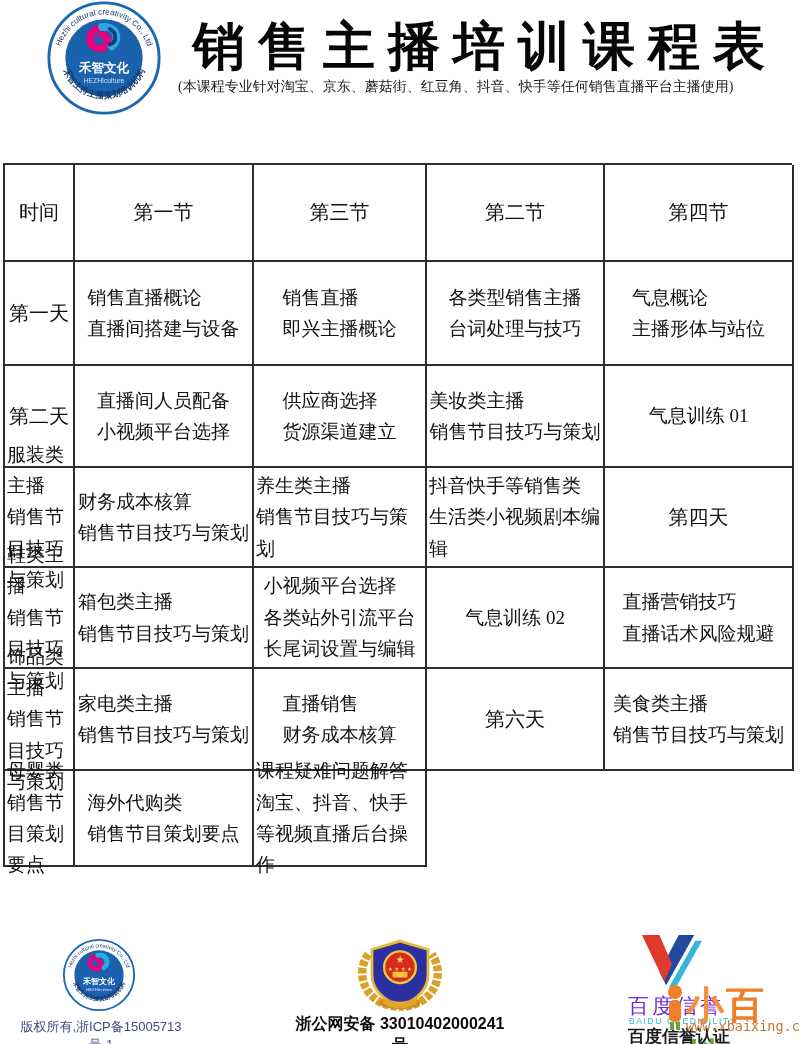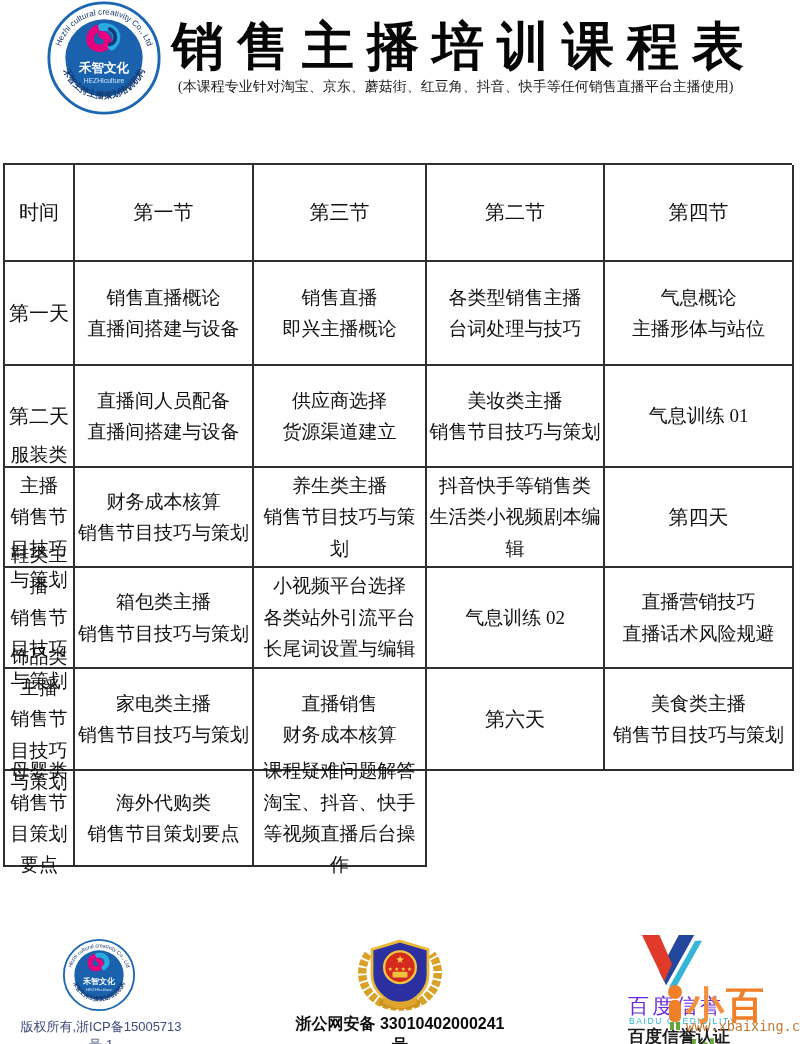--- a/index.html
+++ b/index.html
@@ -1,33 +1,33 @@
 <!DOCTYPE html>
 <html><head>
 <meta charset="utf-8">
 <style>
   html,body{margin:0;padding:0;background:#ffffff;}
   #page{position:relative;width:800px;height:1044px;background:#ffffff;overflow:hidden;
         font-family:"Liberation Serif","DejaVu Serif",serif;color:#111;}
 
   
   .logo-top{position:absolute;left:46px;top:0px;width:116px;height:116px;}
-  .page-title{position:absolute;left:172px;top:12px;width:606px;text-align:left;
+  .page-title{position:absolute;left:172px;top:12px;width:606px;text-align:right;
               font-size:52px;font-weight:bold;letter-spacing:13px;white-space:nowrap;color:#060606;}
   .page-subtitle{position:absolute;left:178px;top:78px;width:600px;text-align:left;
               font-size:14px;white-space:nowrap;color:#1b1b1b;}
 
   
   .course-table{position:absolute;left:3px;top:163px;width:789px;
       display:grid;
       grid-template-columns:70px 179px 173px 178px 189px;
       grid-template-rows:97px 104px 102px 100px 101px 102px 96px;
       border-top:2px solid #2e2e2e;border-left:2px solid #2e2e2e;box-sizing:border-box;}
   .course-table .cell{border-right:2px solid #2e2e2e;border-bottom:2px solid #2e2e2e;
-      display:flex;align-items:center;justify-content:center;text-align:center;
+      display:flex;align-items:center;justify-content:center;
       white-space:pre-line;font-size:19px;line-height:1.65;box-sizing:border-box;padding:2px;}
   .course-table .head, .course-table .day{font-size:20px;}
 
   
   .logo-bottom{position:absolute;left:62px;top:938px;width:74px;height:74px;}
   .copyright{position:absolute;left:16px;top:1018px;width:170px;text-align:center;
              font-size:13px;color:#3f4a7e;font-family:"Liberation Sans","DejaVu Sans",sans-serif;}
   .police-badge{position:absolute;left:352px;top:928px;width:96px;height:84px;}
   .security-record{position:absolute;left:290px;top:1014px;width:220px;text-align:center;
              font-size:16px;font-weight:bold;color:#0c0c0c;
@@ -90,21 +90,21 @@
 直播间搭建与设备</div>
     <div class="cell">销售直播
 即兴主播概论</div>
     <div class="cell">各类型销售主播
 台词处理与技巧</div>
     <div class="cell">气息概论
 主播形体与站位</div>
 
     <div class="cell day">第二天</div>
     <div class="cell">直播间人员配备
-直播间搭建与设备</div>
+小视频平台选择</div>
     <div class="cell">供应商选择
 货源渠道建立</div>
     <div class="cell">美妆类主播
 销售节目技巧与策划</div>
     <div class="cell">气息训练 01</div>
 
     <div class="cell">服装类主播
 销售节目技巧与策划</div>
     <div class="cell">财务成本核算
 销售节目技巧与策划</div>

